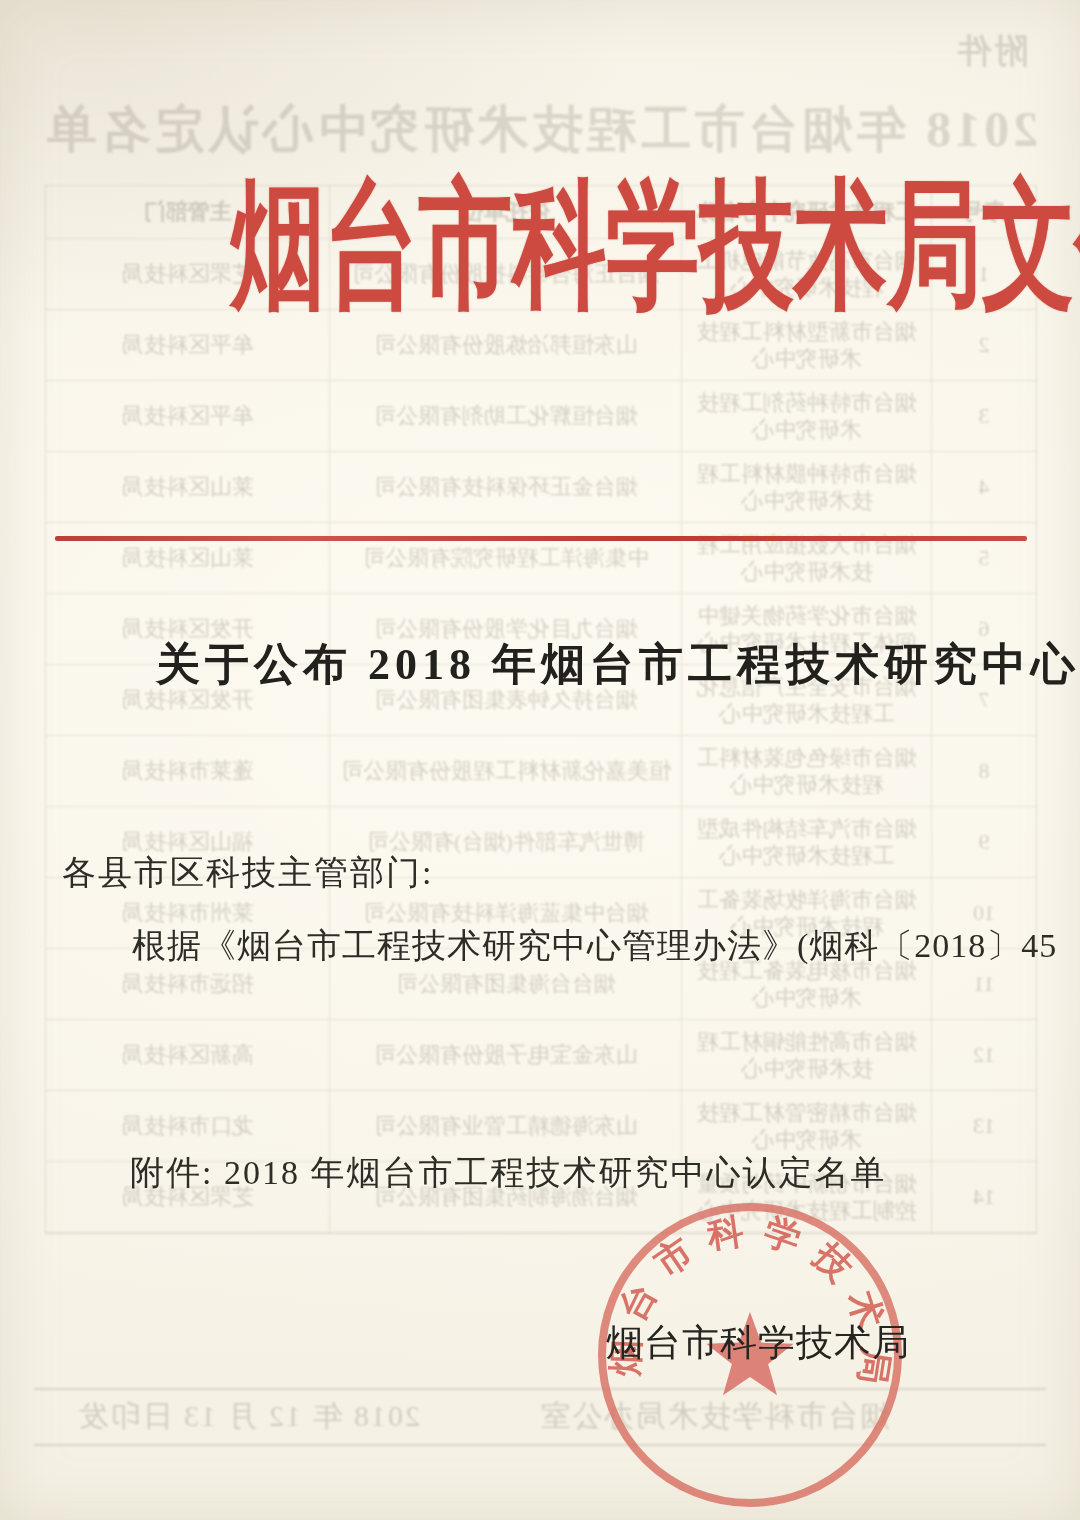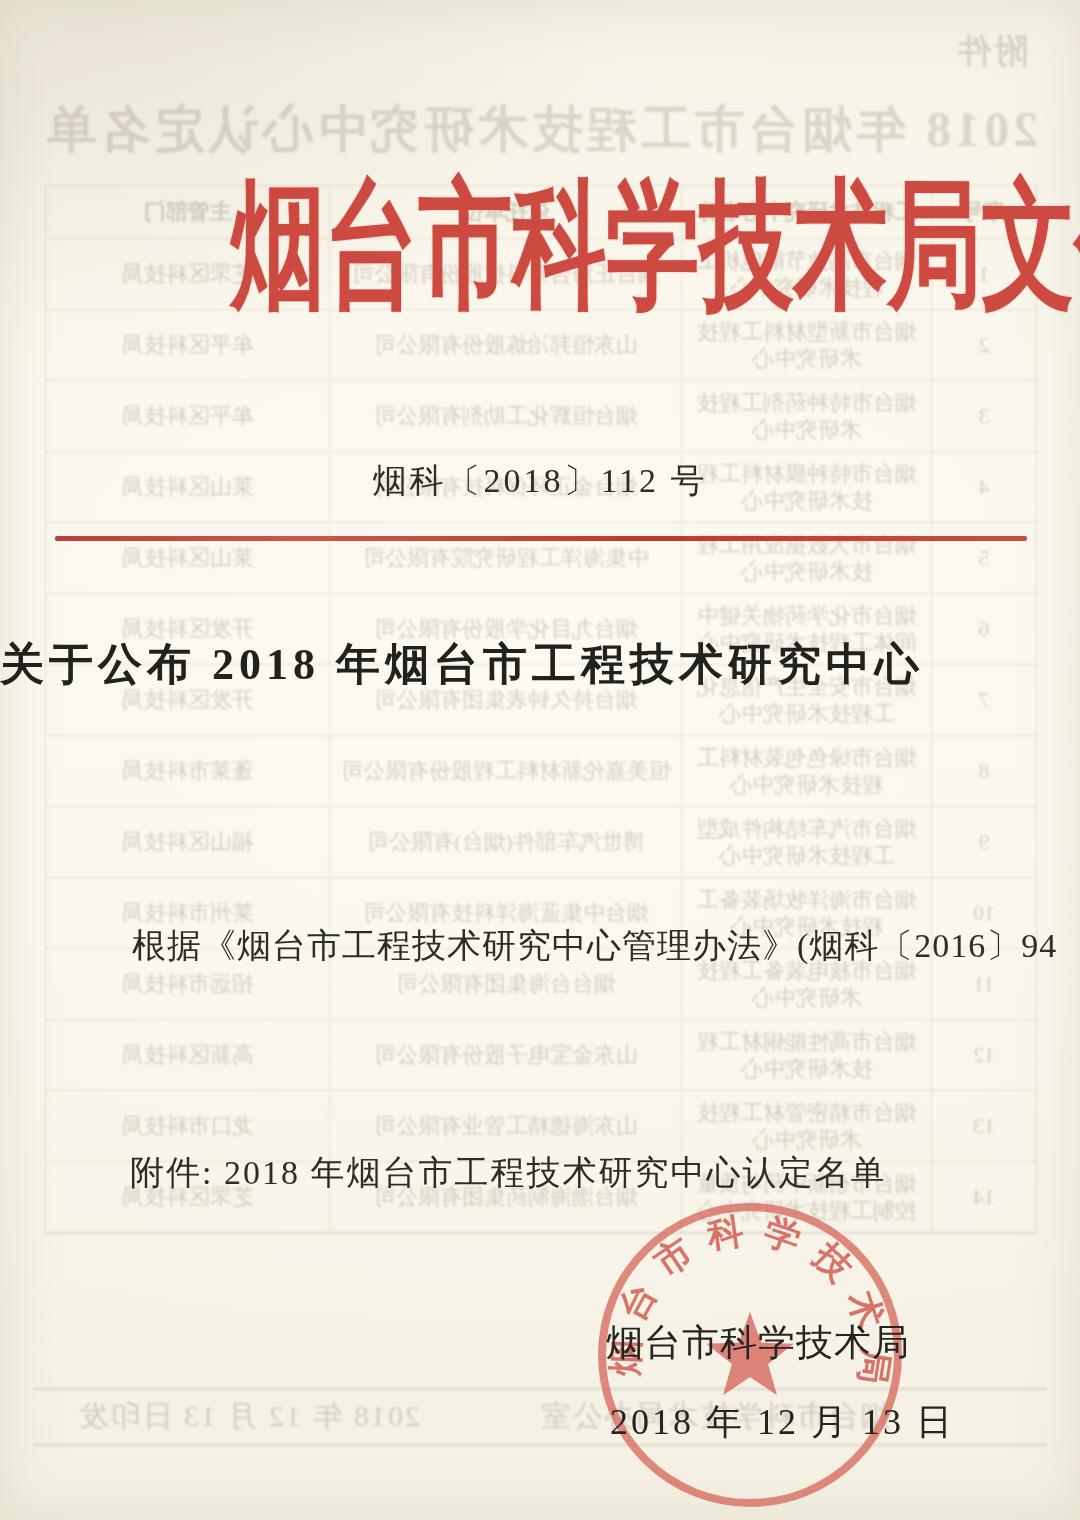--- a/index.html
+++ b/index.html
@@ -50,21 +50,21 @@
     font-size:140px;font-weight:900;color:#cd4a41;
     transform:scaleX(0.67);transform-origin:center;
     text-shadow:0 0 2px rgba(205,74,65,0.45);
   }
   .doc-number{position:absolute;top:458px;left:0;width:100%;text-align:center;font-size:34px;letter-spacing:3px;}
   .red-rule{
     position:absolute;top:536px;left:55px;width:972px;height:5px;
     background:linear-gradient(90deg,#bd4038,#d0544a 25%,#c0392f 60%,#cc4a40);
     border-radius:2px;
   }
-  .doc-title{position:absolute;top:632px;left:0;width:100%;text-align:left;
+  .doc-title{position:absolute;top:632px;left:0;width:100%;text-align:right;
     font-size:44px;font-weight:bold;color:#23211d;letter-spacing:5px;line-height:66px;}
   .salutation{position:absolute;top:850px;left:62px;font-size:34px;letter-spacing:2px;}
   .body-para{position:absolute;top:912px;left:62px;width:965px;font-size:34px;letter-spacing:1px;line-height:68px;white-space:nowrap;}
   .body-line.indent{padding-left:70px;}
   .attachment{position:absolute;top:1150px;left:130px;font-size:34px;letter-spacing:2px;text-align:right;}
   .signer{position:absolute;top:1318px;left:606px;font-size:37px;letter-spacing:1px;color:#262420;}
   .sign-date{position:absolute;top:1398px;left:610px;font-size:36px;letter-spacing:3px;color:#262420;}
 </style>
 </head>
 <body>
@@ -182,33 +182,32 @@
       <textPath href="#sealArc" startOffset="8">烟台市科学技术局</textPath>
     </text>
   </svg>
 
   <div class="front">
 
     <div class="red-header">
       <span>烟台市科学技术局文件</span>
     </div>
 
-    <div class="doc-number">烟科〔2018〕112 号</div>
 
     <div class="red-rule"></div>
 
     <div class="doc-title">
       <div>关于公布 2018 年烟台市工程技术研究中心</div>
     </div>
 
+    <div class="salutation">各县市区科技主管部门:</div>
 
     <div class="body-para">
-      <div class="body-line indent">根据《烟台市工程技术研究中心管理办法》(烟科〔2016〕94</div>
+      <div class="body-line indent">根据《烟台市工程技术研究中心管理办法》(烟科〔2018〕45</div>
     </div>
 
     <div class="attachment">附件: 2018 年烟台市工程技术研究中心认定名单</div>
 
     <div class="signer">烟台市科学技术局</div>
 
-    <div class="sign-date">2018 年 12 月 13 日</div>
   </div>
 
 </div>
 
 </body></html>

